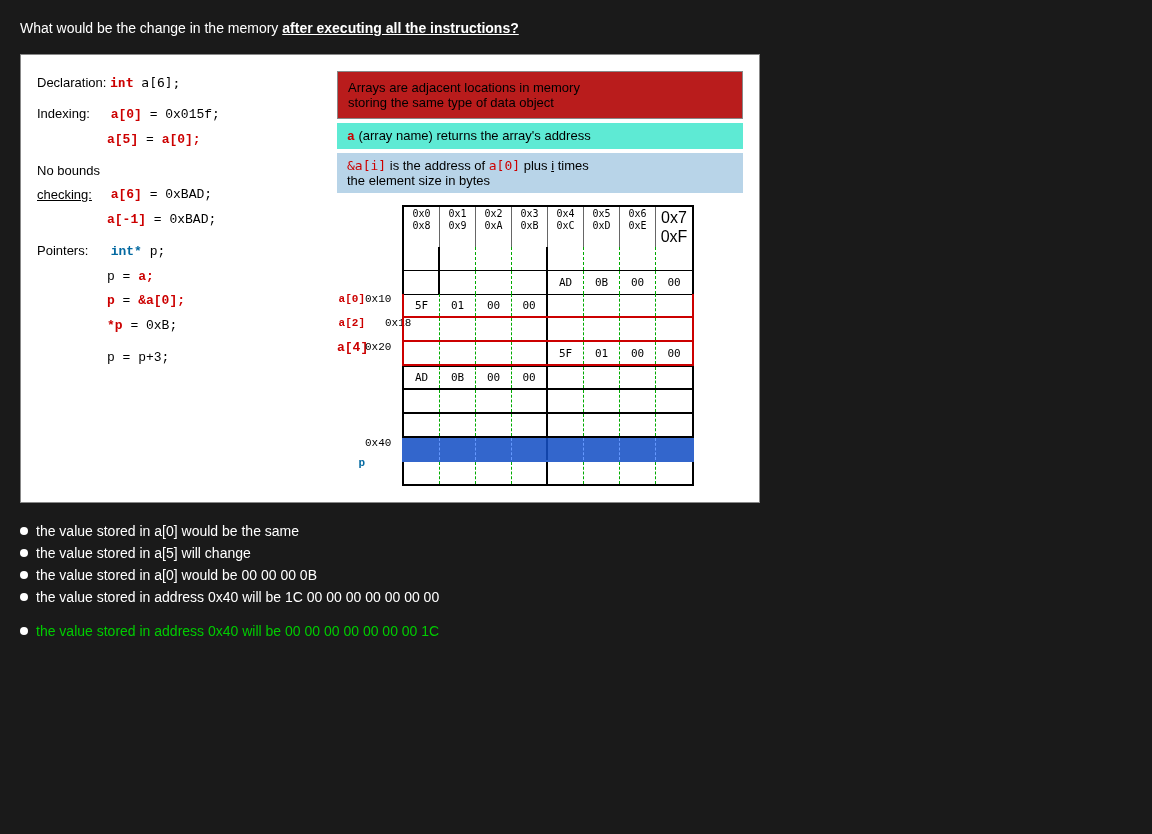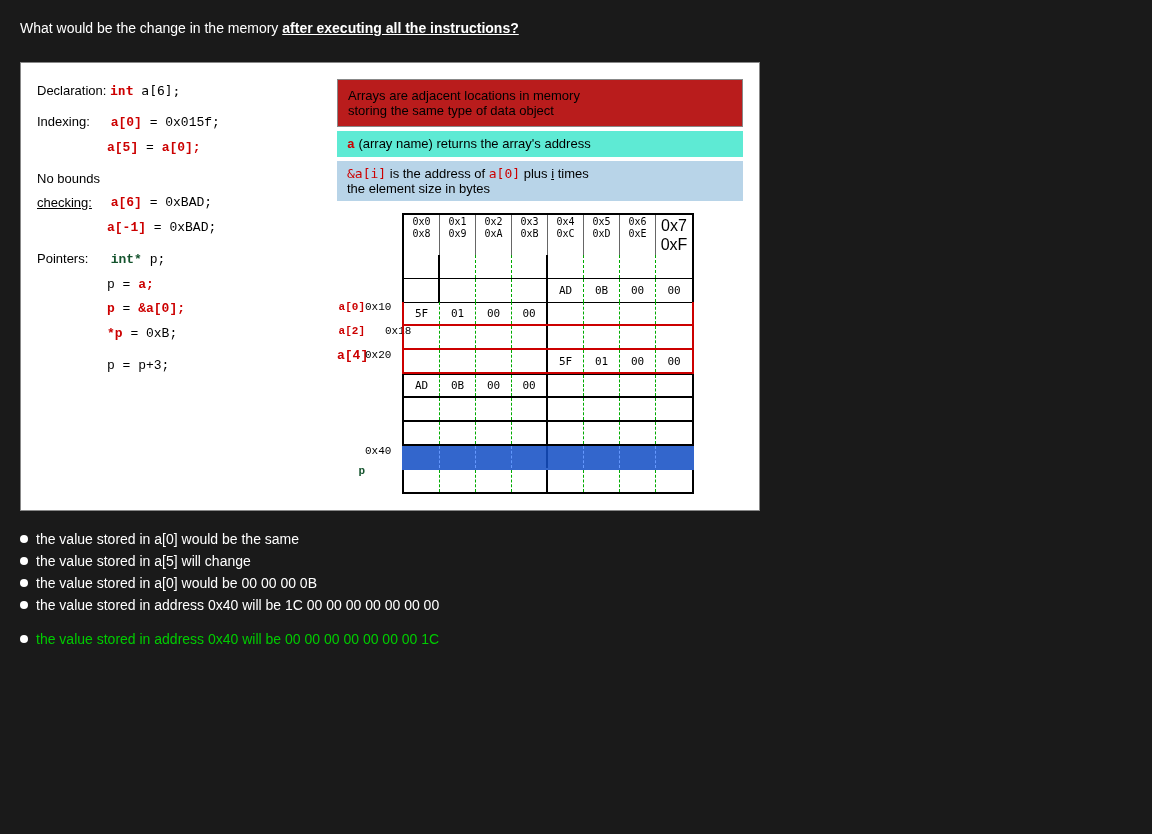--- a/index.html
+++ b/index.html
@@ -6,21 +6,21 @@
     body {
       background: #1a1a1a;
       color: #e0e0e0;
       font-family: Arial, sans-serif;
       font-size: 14px;
       padding: 20px;
     }
     .question {
       color: #ffffff;
       font-size: 14px;
-      margin-bottom: 26px;
+      margin-bottom: 18px;
     }
     .question strong {
       text-decoration: underline;
     }
     .main-box {
       background: #ffffff;
       color: #000000;
       border: 1px solid #888;
       padding: 16px;
       max-width: 740px;
@@ -49,21 +49,21 @@
       margin-bottom: 4px;
     }
     .info-row-blue {
       background: #b8d4e8;
       padding: 5px 10px;
       font-size: 13px;
     }
     .info-row-blue code { color: #cc0000; }
 
     .code-red { color: #cc0000; font-family: 'Courier New', monospace; font-weight: bold; }
-    .code-blue { color: #14532d; font-family: 'Courier New', monospace; font-weight: bold; margin-top: 40px; }
+    .code-blue { color: #0369a1; font-family: 'Courier New', monospace; font-weight: bold; margin-top: 40px; }
     .code-black { color: #000000; font-family: 'Courier New', monospace; }
     .label-section { font-size: 13px; margin-bottom: 2px; }
     .label-under { text-decoration: underline; }
 
     
     .mem-section {
       margin-top: 10px;
       display: flex;
       align-items: flex-start;
     }

